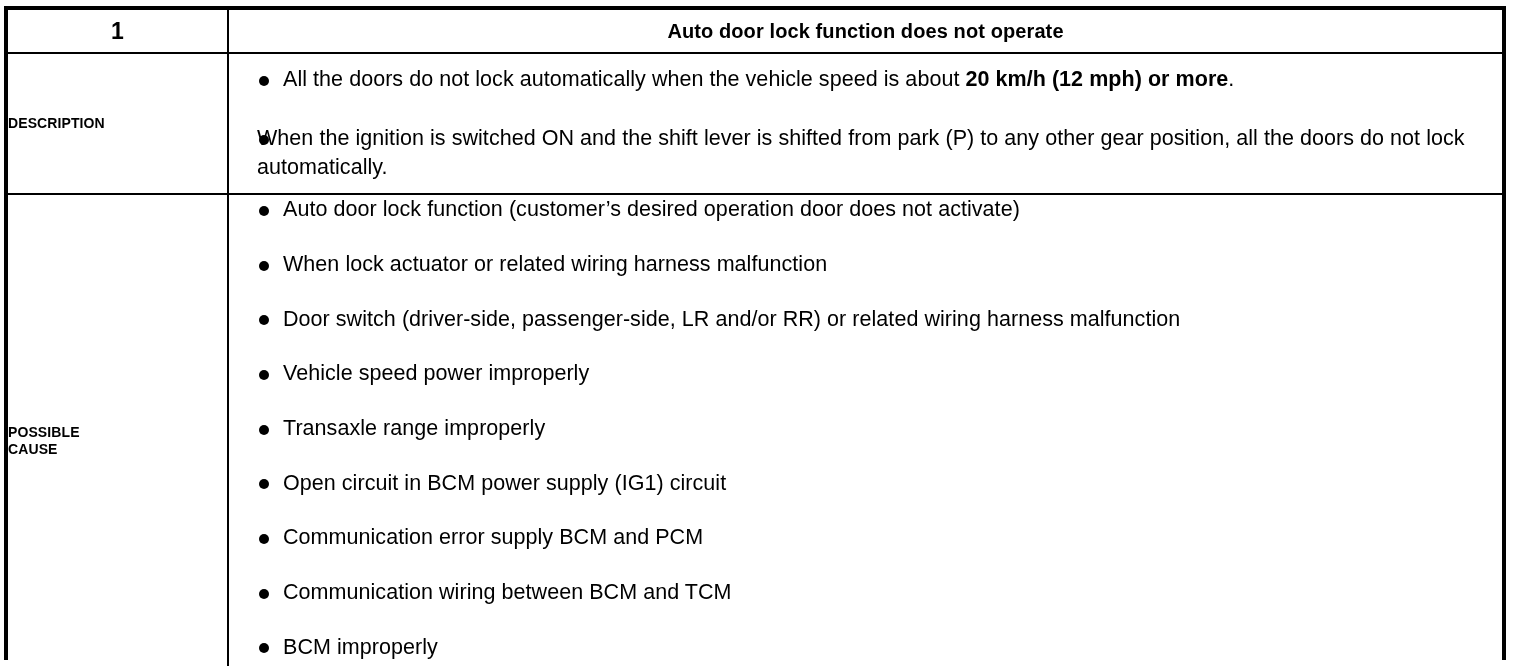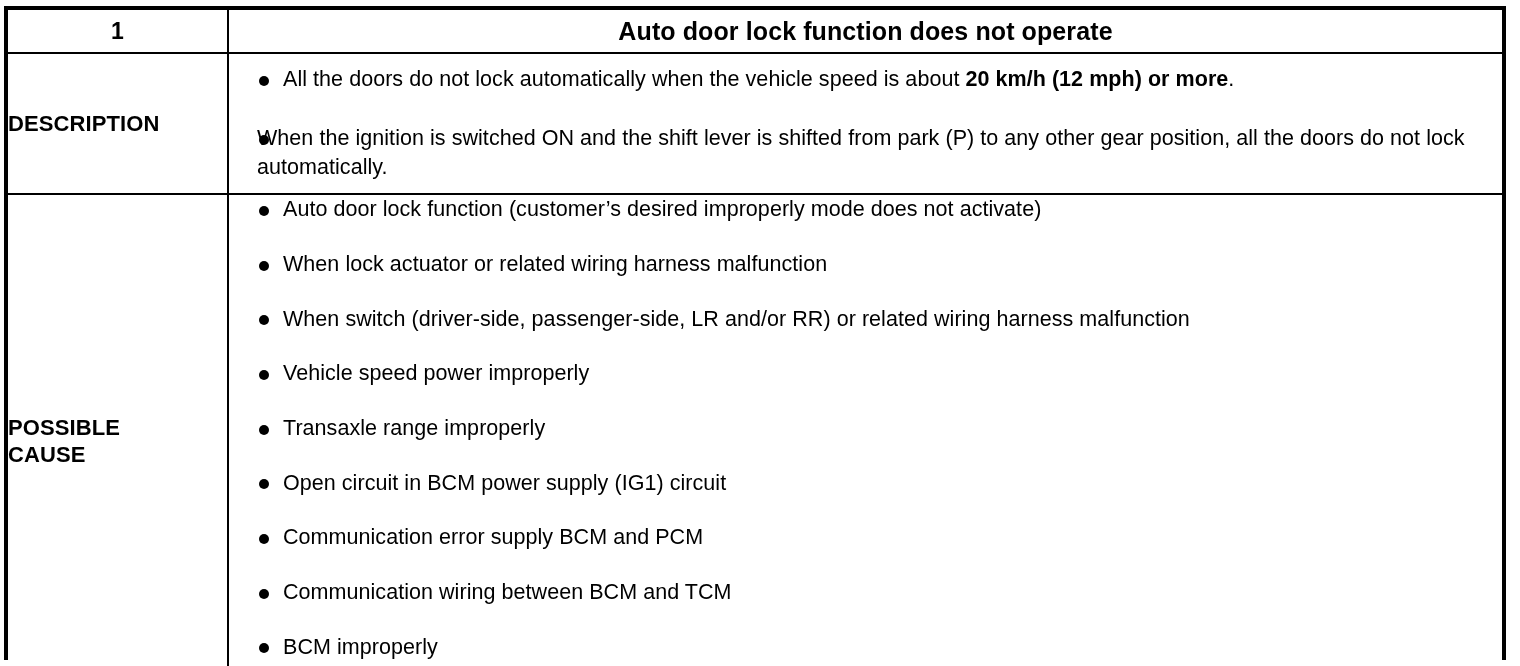--- a/index.html
+++ b/index.html
@@ -61,28 +61,28 @@
 
   .hdr-num {
     text-align: center;
     font-size: 23px;
     font-weight: bold;
     letter-spacing: 0.2px;
   }
 
   .hdr-title {
     text-align: center;
-    font-size: 25px;
+    font-size: 20px;
     font-weight: bold;
     letter-spacing: 0.1px;
   }
 
   
   .row-label {
-    font-size: 22px;
+    font-size: 14px;
     font-weight: bold;
     padding-left: 8px;
     line-height: 1.23;
     white-space: pre-line;
     letter-spacing: 0.1px;
   }
   .label-desc { vertical-align: middle; }
   .label-cause { vertical-align: middle; }
 
   
@@ -146,23 +146,23 @@
               <li class="second"><span>When the ignition is switched ON and the shift lever is shifted from park (P) to any other gear position, all the doors do not lock automatically.</span></li>
             </ul>
           </td>
         </tr>
 
         <tr>
           <td class="col-label row-label label-cause">POSSIBLE
 CAUSE</td>
           <td class="cell-body">
             <ul class="bullets cause-list">
-              <li><span>Auto door lock function (customer’s desired improperly mode does not activate)</span></li>
+              <li><span>Auto door lock function (customer’s desired operation door does not activate)</span></li>
               <li><span>When lock actuator or related wiring harness malfunction</span></li>
-              <li><span>When switch (driver-side, passenger-side, LR and/or RR) or related wiring harness malfunction</span></li>
+              <li><span>Door switch (driver-side, passenger-side, LR and/or RR) or related wiring harness malfunction</span></li>
               <li><span>Vehicle speed power improperly</span></li>
               <li><span>Transaxle range improperly</span></li>
               <li><span>Open circuit in BCM power supply (IG1) circuit</span></li>
               <li><span>Communication error supply BCM and PCM</span></li>
               <li><span>Communication wiring between BCM and TCM</span></li>
               <li><span>BCM improperly</span></li>
             </ul>
           </td>
         </tr>
       </tbody>

